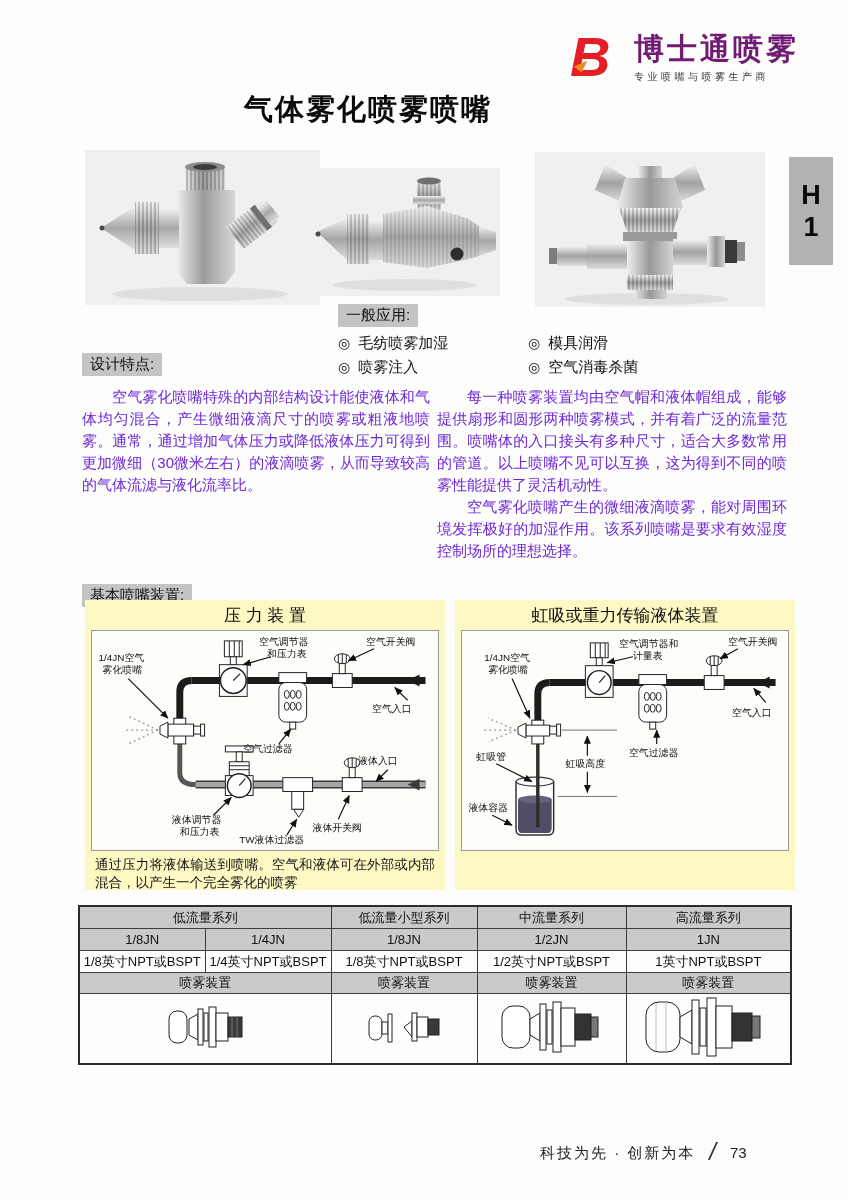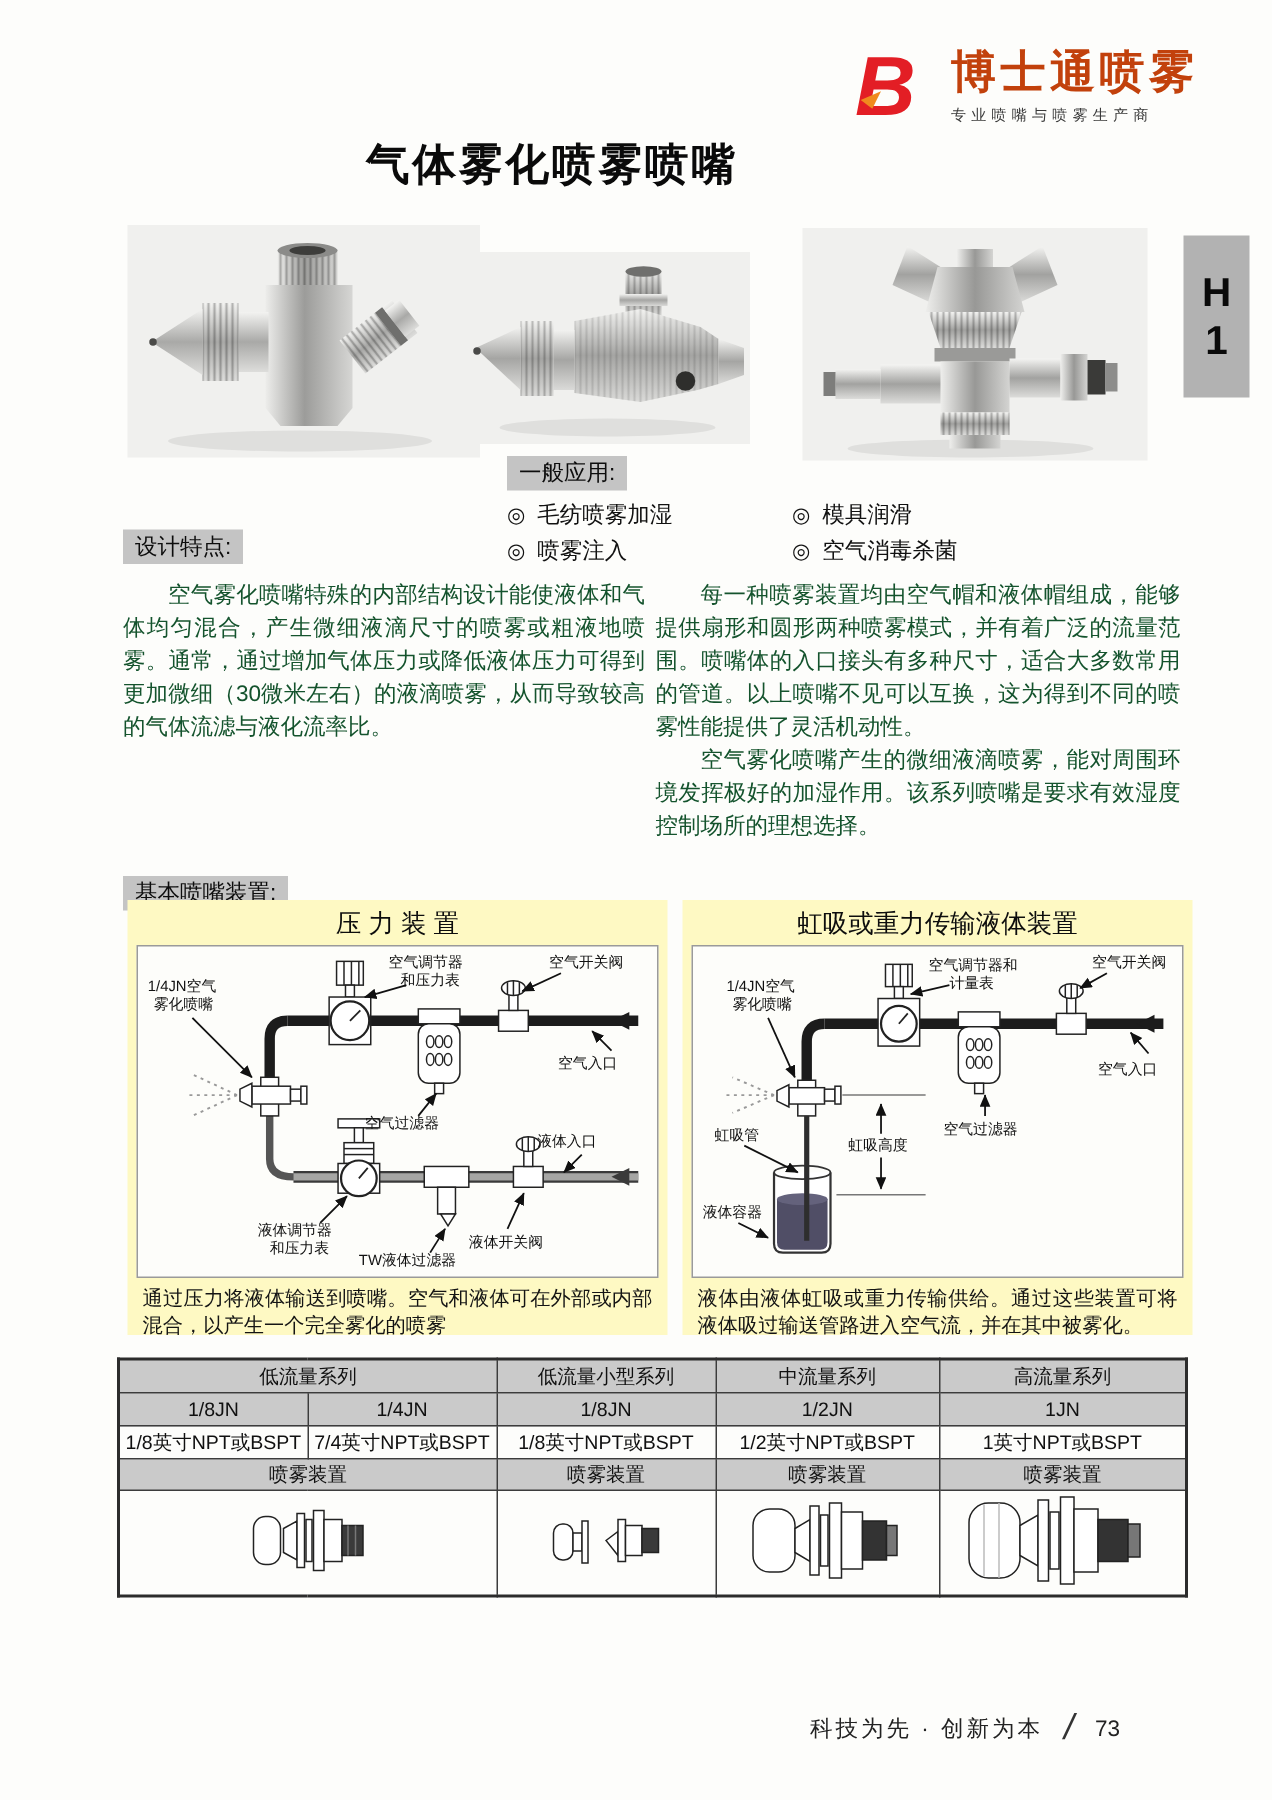--- a/index.html
+++ b/index.html
@@ -4,21 +4,21 @@
 <style>
   html,body{margin:0;padding:0;}
   body{width:848px;height:1200px;background:#fdfdfb;position:relative;overflow:hidden;
        font-family:"Liberation Sans","DejaVu Sans",sans-serif;color:#111;}
   .abs{position:absolute;}
 
   
   .logo{top:28px;left:568px;width:270px;display:flex;align-items:flex-start;gap:8px;}
   .logo-mark{width:58px;height:58px;flex:0 0 auto;}
   .logo-text{display:flex;flex-direction:column;margin-top:4px;}
-  .logo-name{font-size:30px;font-weight:bold;letter-spacing:3px;color:#c2410c;line-height:34px;}
+  .logo-name{font-size:30px;font-weight:bold;letter-spacing:3px;color:#701a75;line-height:34px;}
   .logo-tagline{font-size:10px;letter-spacing:3.5px;color:#3a3a3a;margin-top:4px;}
 
   
   .page-title{top:90px;left:0;width:736px;text-align:center;font-size:29px;font-weight:900;
               letter-spacing:2px;color:#0a0a0a;}
 
   
   .side-tab{left:789px;top:157px;width:44px;height:108px;background:#b2b2b2;
             display:flex;flex-direction:column;align-items:center;justify-content:center;
             font-size:27px;font-weight:bold;color:#0a0a0a;line-height:1.2;}
@@ -30,21 +30,21 @@
   
   .gray-label{background:#c4c4c4;display:inline-block;padding:2px 8px;font-size:15px;color:#0d0d0d;}
 
   
   .apps-grid{top:331px;left:338px;width:420px;display:grid;grid-template-columns:190px 230px;
              grid-auto-rows:24px;font-size:15px;}
   .app-item{display:flex;align-items:center;gap:8px;}
   .bullet{font-size:14px;}
 
   
-  .body-col{font-size:15px;line-height:22px;text-align:justify;color:#14532d;}
+  .body-col{font-size:15px;line-height:22px;text-align:justify;color:#6d28d9;}
   .body-col p{margin:0;text-indent:2em;}
 
   
   .panel{background:#fef9c3;}
   .panel-title{text-align:center;font-size:17px;color:#0d0d0d;padding:4px 0 3px;}
   .panel-box{margin:0 6px;background:#fdfdfa;border:1px solid #9a9a9a;}
   .panel-caption{font-size:13.5px;line-height:18px;padding:5px 10px 7px;color:#141414;text-align:justify;}
   svg text{font-family:"Liberation Sans","DejaVu Sans",sans-serif;}
 
   
@@ -399,21 +399,20 @@
       <text x="158" y="16" font-size="10" fill="#111">空气调节器和</text>
       <text x="172" y="28" font-size="10" fill="#111">计量表</text>
       <text x="268" y="14" font-size="10" fill="#111">空气开关阀</text>
       <text x="272" y="86" font-size="10" fill="#111">空气入口</text>
       <text x="168" y="126" font-size="10" fill="#111">空气过滤器</text>
       <text x="14" y="130" font-size="10" fill="#111">虹吸管</text>
       <text x="104" y="137" font-size="10" fill="#111">虹吸高度</text>
       <text x="6" y="182" font-size="10" fill="#111">液体容器</text>
     </svg>
   </div>
-  <div class="panel-caption">液体由液体虹吸或重力传输供给。通过这些装置可将液体吸过输送管路进入空气流，并在其中被雾化。</div>
 </div>
 
 <div class="abs" style="left:78px;top:905px;">
 <table class="spec">
   <colgroup>
         <col style="width:126px">
         <col style="width:126px">
         <col style="width:146px">
         <col style="width:149px">
         <col style="width:165px">
@@ -427,21 +426,21 @@
   </tr>
   <tr class="gray">
     <td>1/8JN</td>
     <td>1/4JN</td>
     <td>1/8JN</td>
     <td>1/2JN</td>
     <td>1JN</td>
   </tr>
   <tr>
     <td>1/8英寸NPT或BSPT</td>
-    <td>7/4英寸NPT或BSPT</td>
+    <td>1/4英寸NPT或BSPT</td>
     <td>1/8英寸NPT或BSPT</td>
     <td>1/2英寸NPT或BSPT</td>
     <td>1英寸NPT或BSPT</td>
   </tr>
   <tr class="gray small">
     <td colspan="2">喷雾装置</td>
     <td>喷雾装置</td>
     <td>喷雾装置</td>
     <td>喷雾装置</td>
   </tr>

